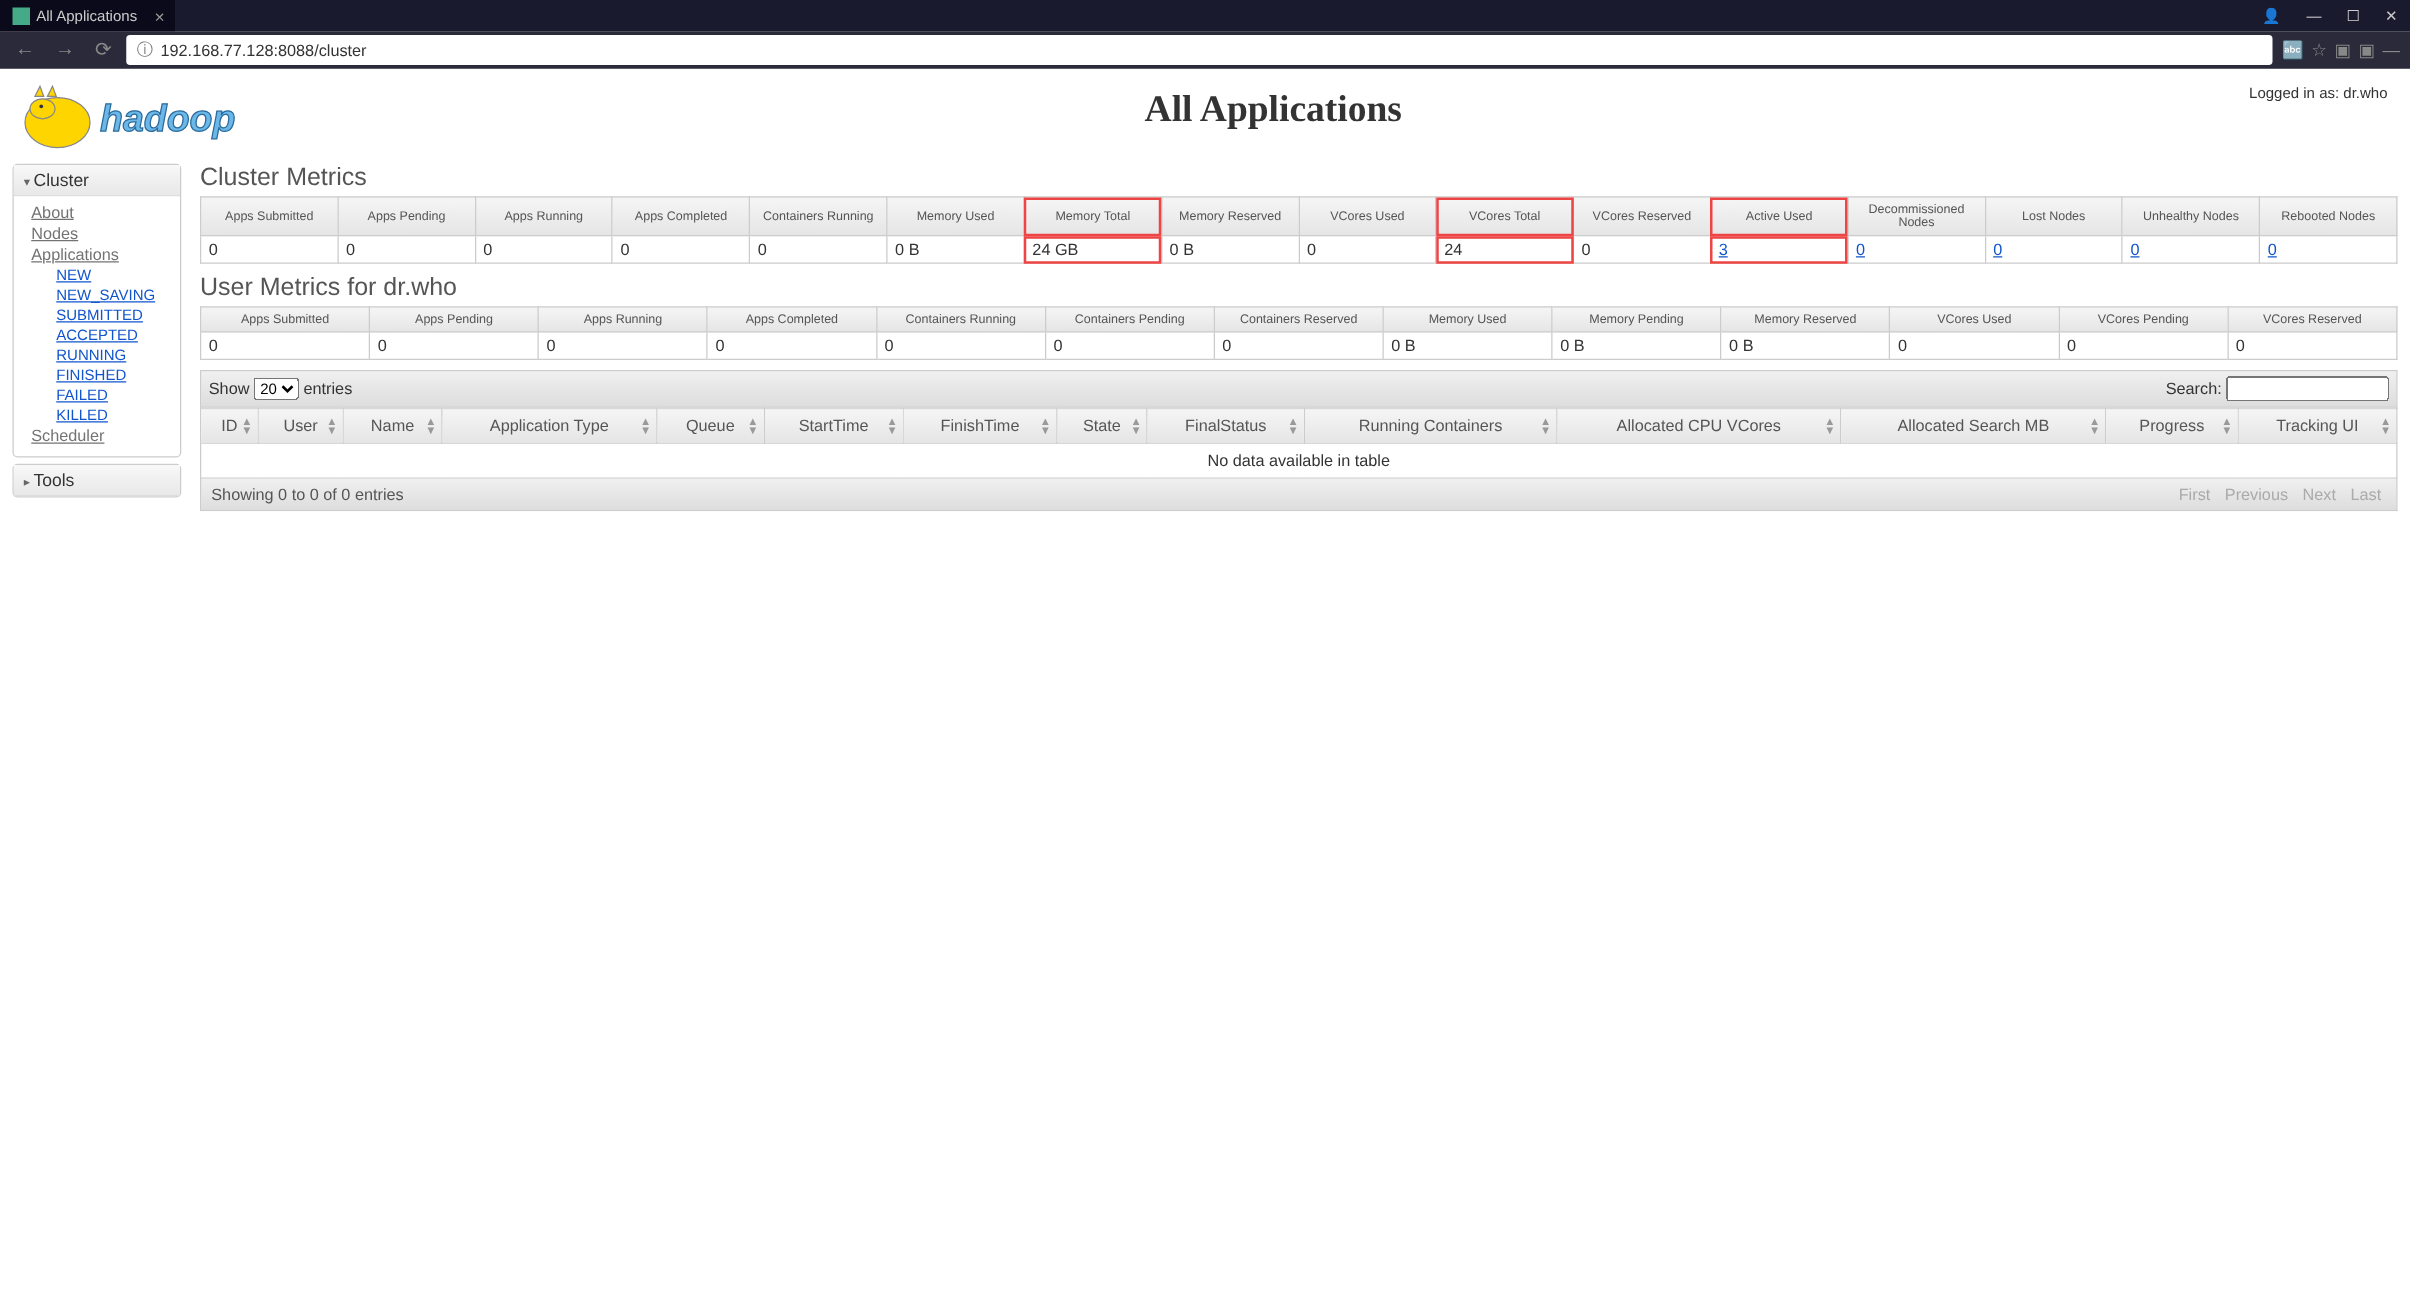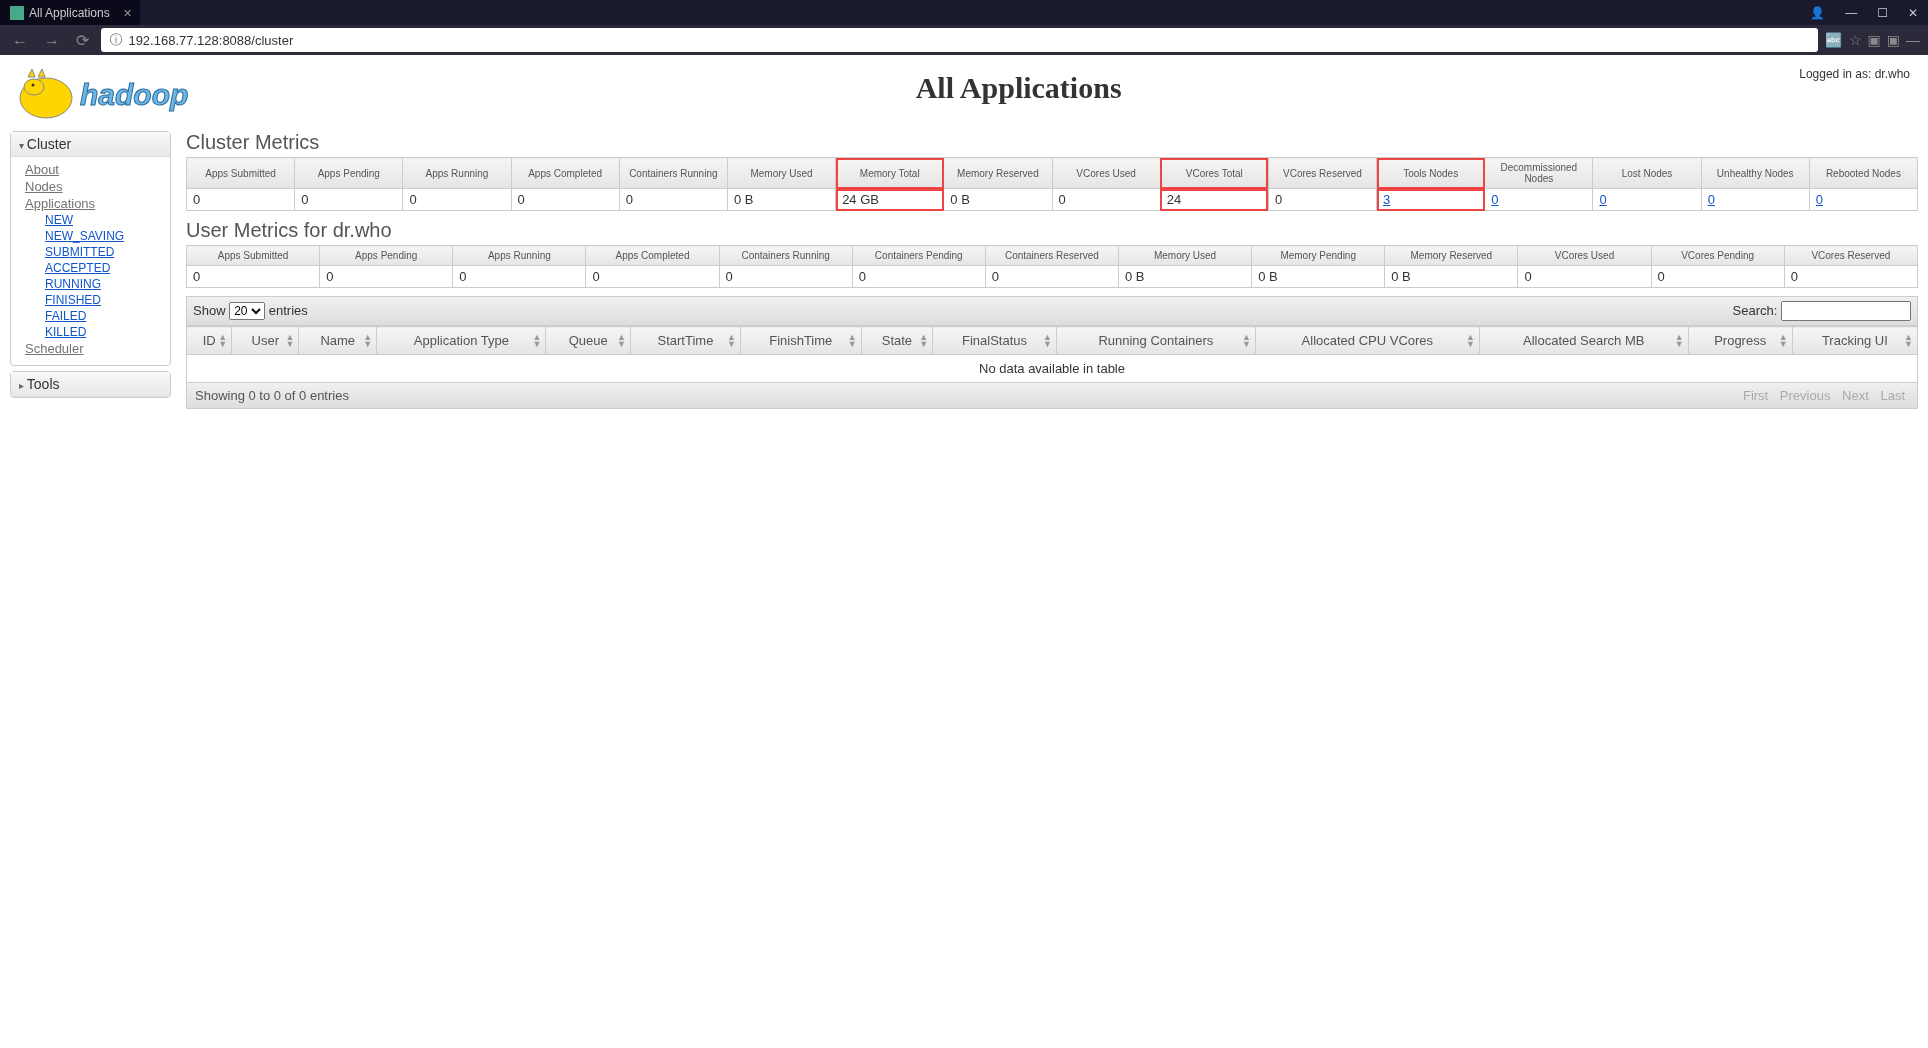--- a/index.html
+++ b/index.html
@@ -22,21 +22,21 @@
 
 
 .page { padding: 0; }
 .header-row { display: flex; align-items: flex-start; padding: 8px; }
 .logo-area { display: flex; align-items: center; text-decoration: underline; }
 .logo-svg { width: 230px; height: 60px; }
 .page-title { flex: 1; text-align: center; font-size: 30px; font-weight: bold; font-family: Georgia, serif; padding-top: 8px; }
 .login-info { font-size: 12px; color: #333; padding: 4px 10px 0 0; }
 
 .main-row { display: flex; padding: 0 10px; gap: 15px; }
-.sidebar { width: 161px; flex-shrink: 0; }
+.sidebar { width: 135px; flex-shrink: 0; }
 .sb-section { border: 1px solid #ccc; border-radius: 4px; margin-bottom: 5px; }
 .sb-head { background: linear-gradient(#f8f8f8, #e8e8e8); padding: 4px 8px; font-size: 14px; font-weight: normal; border-bottom: 1px solid #ddd; cursor: pointer; }
 .sb-head::before { content: "▾ "; font-size: 10px; color: #666; }
 .sb-head.collapsed::before { content: "▸ "; }
 .sb-body { padding: 4px 8px 8px 14px; }
 .sb-link { display: block; color: #737373; text-decoration: underline; font-size: 13px; padding: 1px 0; cursor: pointer; }
 .sb-sublinks { padding-left: 20px; }
 .sb-sublink { display: block; color: #15c; text-decoration: underline; font-size: 12px; padding: 1px 0; cursor: pointer; }
 
 .content { flex: 1; min-width: 0; }
@@ -144,21 +144,21 @@
               <th>Apps Pending</th>
               <th>Apps Running</th>
               <th>Apps Completed</th>
               <th>Containers Running</th>
               <th>Memory Used</th>
               <th class="highlight">Memory Total</th>
               <th>Memory Reserved</th>
               <th>VCores Used</th>
               <th class="highlight">VCores Total</th>
               <th>VCores Reserved</th>
-              <th class="highlight">Tools Nodes</th>
+              <th class="highlight">Active Used</th>
               <th>Decommissioned Nodes</th>
               <th>Lost Nodes</th>
               <th>Unhealthy Nodes</th>
               <th>Rebooted Nodes</th>
             </tr>
           </thead>
         <tbody>
             <tr id="cm-body">
               <td>0</td>
               <td>0</td>

